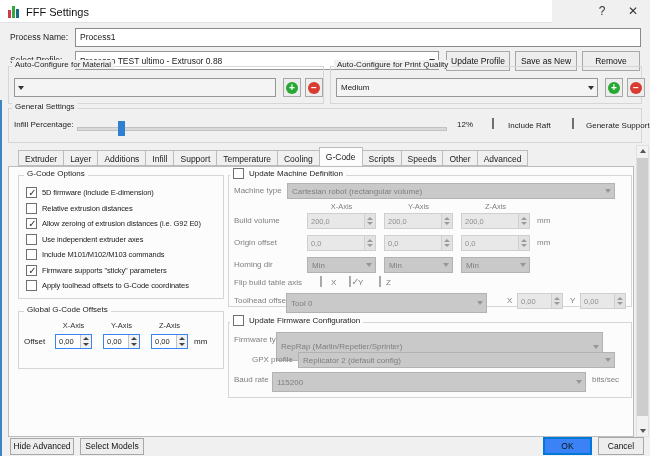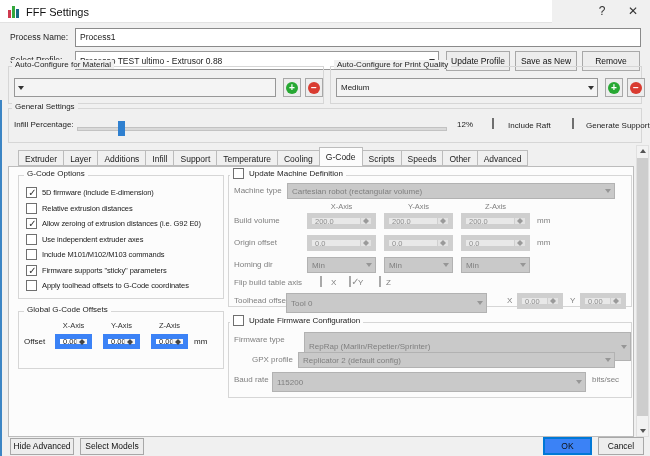--- a/index.html
+++ b/index.html
@@ -38,21 +38,21 @@
   .gtitle { font-size:8px; background:#f0f0f0; padding:0 3px; white-space:nowrap; color:#222; }
   .gtitle.inpane { background:#fcfcfc; }
   
   .cb { width:11px; height:11px; background:#fff; border:1px solid #6f6f6f; position:relative; flex:none; }
   .cb.checked::after { content:"\2713"; position:absolute; left:0; top:-1px; width:11px; text-align:center; font-size:10px; color:#333; }
   .cb.cdis { background:#efefef; border-color:#a9a9a9; }
   .cb.cdis.checked::after { color:#8f8f8f; }
   .cbrow { display:flex; align-items:center; gap:5px; }
   .cblbl { font-size:7.5px; letter-spacing:-0.1px; white-space:nowrap; }
   
-  .spin { background:#fff; border:5px solid #3b82f6; display:flex;text-align:center; }
+  .spin { background:#fff; border:1px solid #3b82f6; display:flex;text-align:center; }
   .spin .stext { flex:1; font-size:7.5px; padding-left:3px; display:flex; align-items:center; white-space:nowrap; overflow:hidden; }
   .spin .sarr { width:11px; border-left:1px solid #c4c4c4; display:flex; flex-direction:column; align-items:center; justify-content:space-evenly; background:#f2f2f2; }
   .sarr b { width:0; height:0; border-left:3px solid transparent; border-right:3px solid transparent; }
   .sarr b.up { border-bottom:3.5px solid #444; }
   .sarr b.dn { border-top:3.5px solid #444; }
   .spin.disabled { background:#e8e8e8; border-color:#cfcfcf; }
   .spin.disabled .stext { color:#8f8f8f; }
   .spin.disabled .sarr { background:#e2e2e2; border-left-color:#d0d0d0; }
   .spin.disabled .sarr b.up { border-bottom-color:#9a9a9a; }
   .spin.disabled .sarr b.dn { border-top-color:#9a9a9a; }
@@ -351,21 +351,21 @@
       </span>
   </div>
 
   
   <div class="abs gbox" style="left:228px;top:322px;width:404px;height:76px;z-index:2"></div>
   <div class="abs cbrow" style="left:230px;top:315px;background:#fcfcfc;padding:0 3px;z-index:2">
     <span class="cb"></span>
     <span class="lbl">Update Firmware Configuration</span>
   </div>
   <span class="abs lbl dis" style="left:234px;top:335px;z-index:2">Firmware type</span>
-  <div class="abs combo disabled" style="left:304px;top:332px;width:327px;height:29px;z-index:2">
+  <div class="abs combo disabled" style="left:276px;top:332px;width:327px;height:29px;z-index:2">
     <span class="ctext">RepRap (Marlin/Repetier/Sprinter)</span>
     <span class="carr">
         <i></i>
       </span>
   </div>
   <span class="abs lbl dis" style="left:252px;top:355px;z-index:2">GPX profile</span>
   <div class="abs combo disabled" style="left:298px;top:352px;width:317px;height:16px;z-index:2">
     <span class="ctext">Replicator 2 (default config)</span>
     <span class="carr">
         <i></i>

